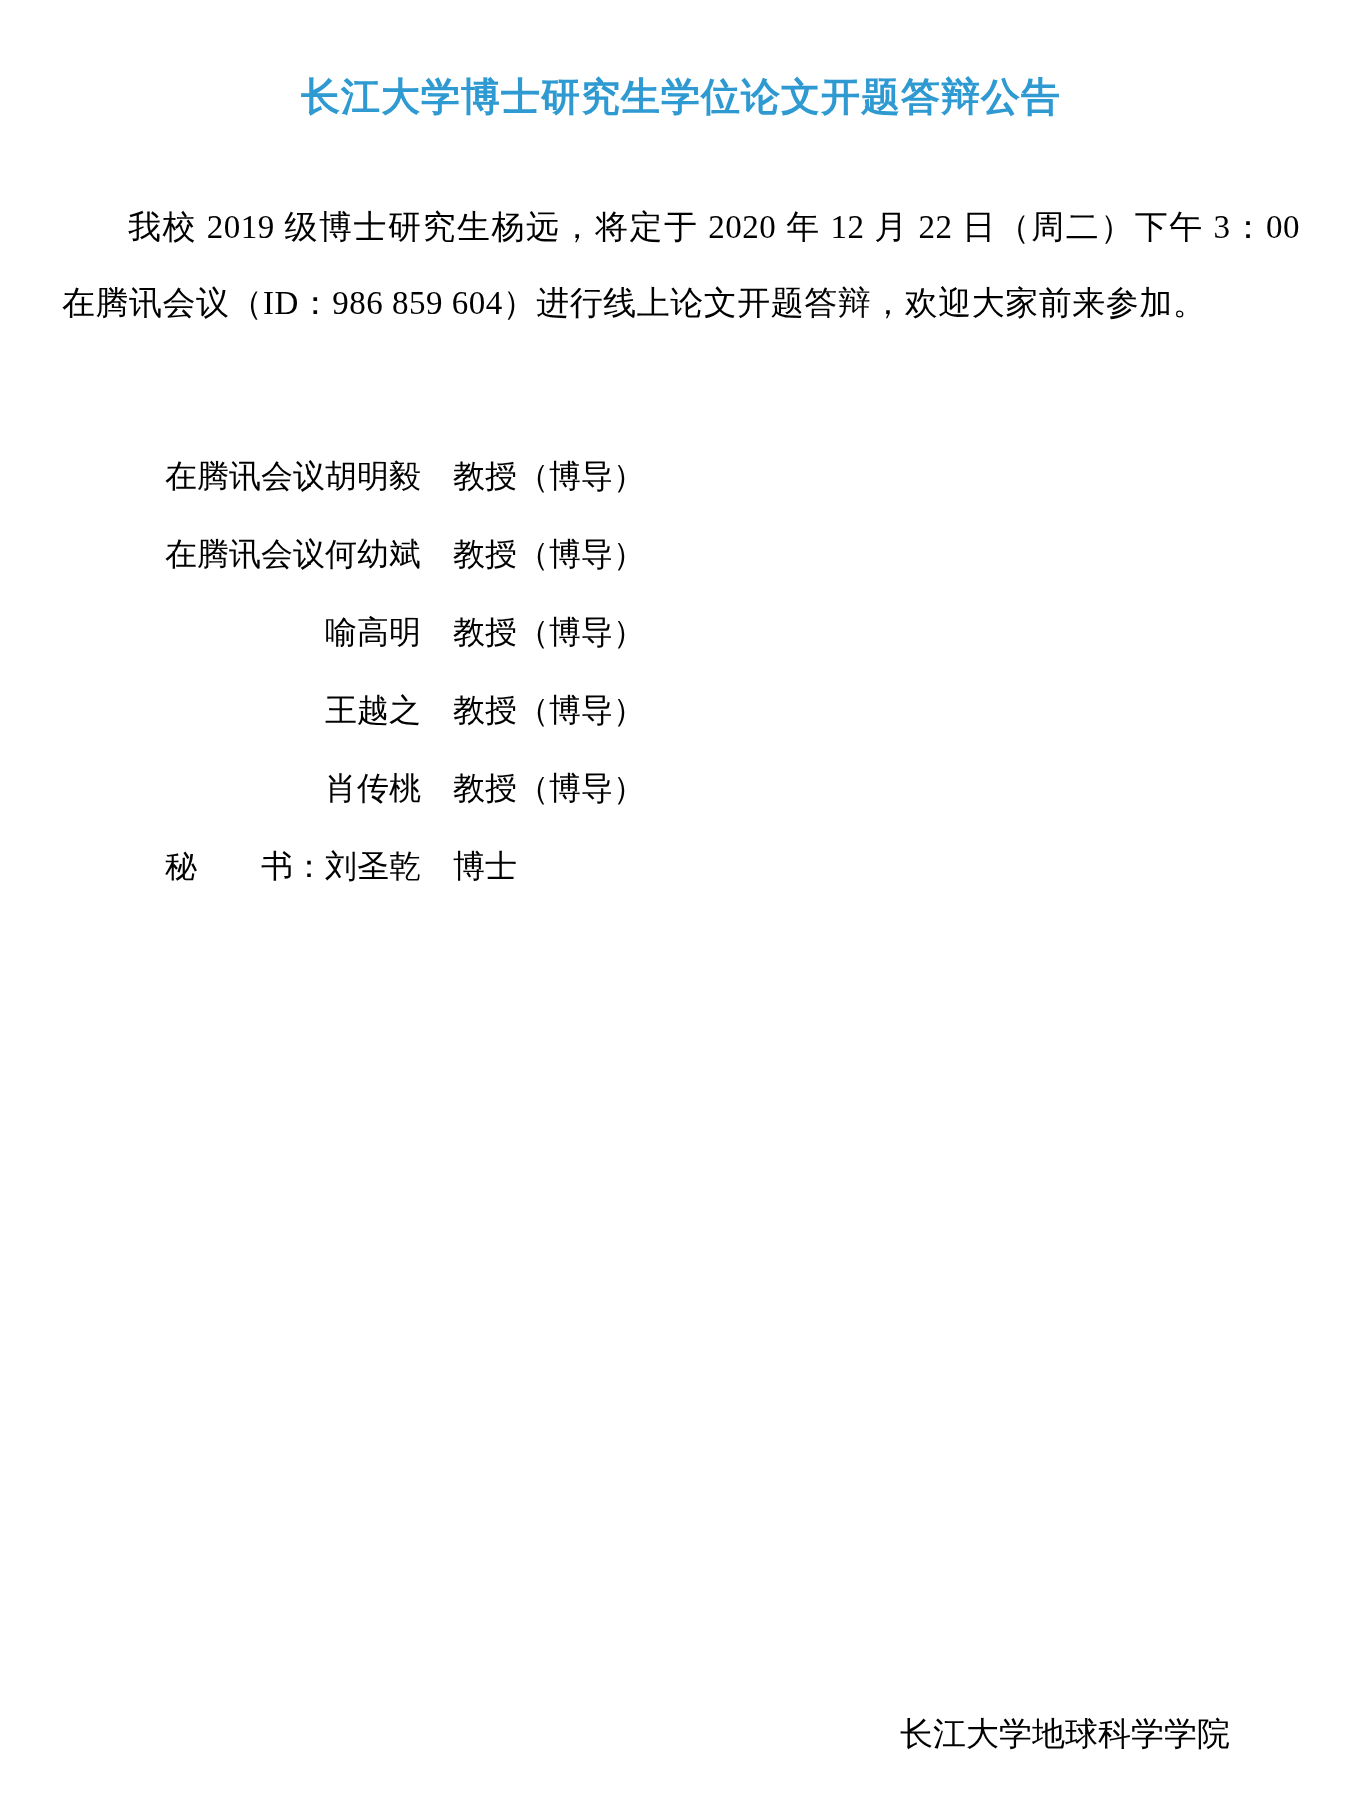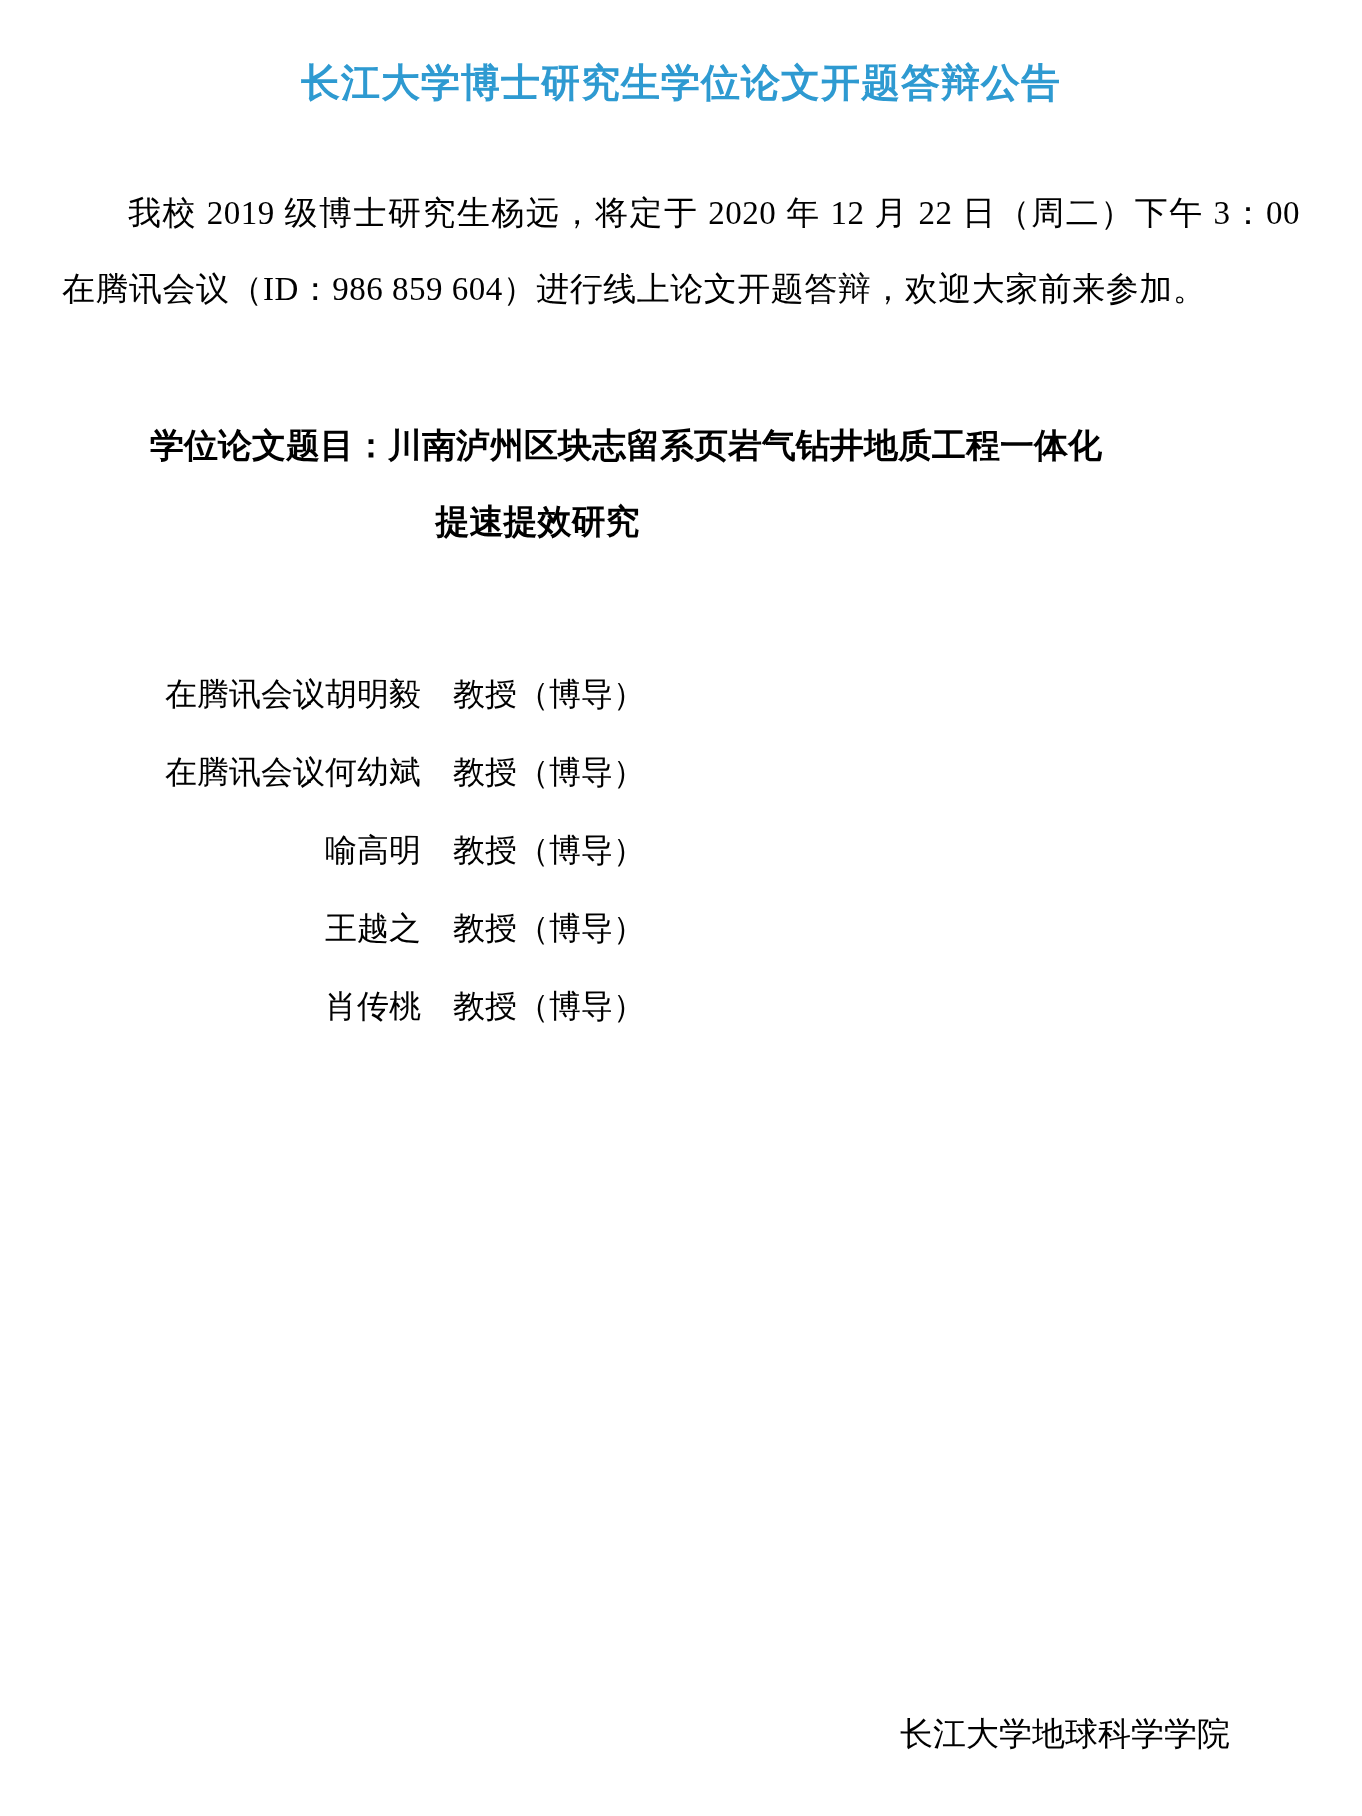--- a/index.html
+++ b/index.html
@@ -16,20 +16,21 @@
     overflow: hidden;
   }
   .page {
     box-sizing: border-box;
     width: 1362px;
     height: 1816px;
     padding: 60px 62px 40px 62px;
   }
   
   .doc-title {
+    margin-top: 14px;
     text-align: center;
     font-family: "Liberation Sans", "DejaVu Sans", sans-serif;
     font-weight: bold;
     font-size: 39px;
     letter-spacing: 1px;
     color: #2e9ad1;
     line-height: 1.2;
   }
   
   .intro {
@@ -94,26 +95,20 @@
 </style>
 </head>
 <body>
 
 <div class="page">
 
   <div class="doc-title">长江大学博士研究生学位论文开题答辩公告</div>
 
   <p class="intro">我校 2019 级博士研究生杨远，将定于 2020 年 12 月 22 日（周二）下午 3：00 在腾讯会议（ID：986 859 604）进行线上论文开题答辩，欢迎大家前来参加。</p>
 
-  <div class="thesis">
-    <div class="thesis-line1">
-      <span>学位论文题目：</span><span>川南泸州区块志留系页岩气钻井地质工程一体化</span>
-    </div>
-    <div class="thesis-line2">提速提效研究</div>
-  </div>
 
   <div class="people">
 
 
 
     <div class="person-row">
       <span class="person-label">在腾讯会议</span><span class="person-colon">：</span><span class="person-value">胡明毅　教授（博导）</span>
     </div>
 
     <div class="person-row">
@@ -125,20 +120,23 @@
     </div>
 
     <div class="person-row">
       <span class="person-label"></span><span class="person-colon"></span><span class="person-value">王越之　教授（博导）</span>
     </div>
 
     <div class="person-row">
       <span class="person-label"></span><span class="person-colon"></span><span class="person-value">肖传桃　教授（博导）</span>
     </div>
 
+    <div class="person-row">
+      <span class="person-label">秘书</span><span class="person-colon">：</span><span class="person-value">刘圣乾　博士</span>
+    </div>
 
   </div>
 
   <div class="footer">
     <div class="footer-org">长江大学地球科学学院</div>
   </div>
 
 </div>
 
 </body></html>

